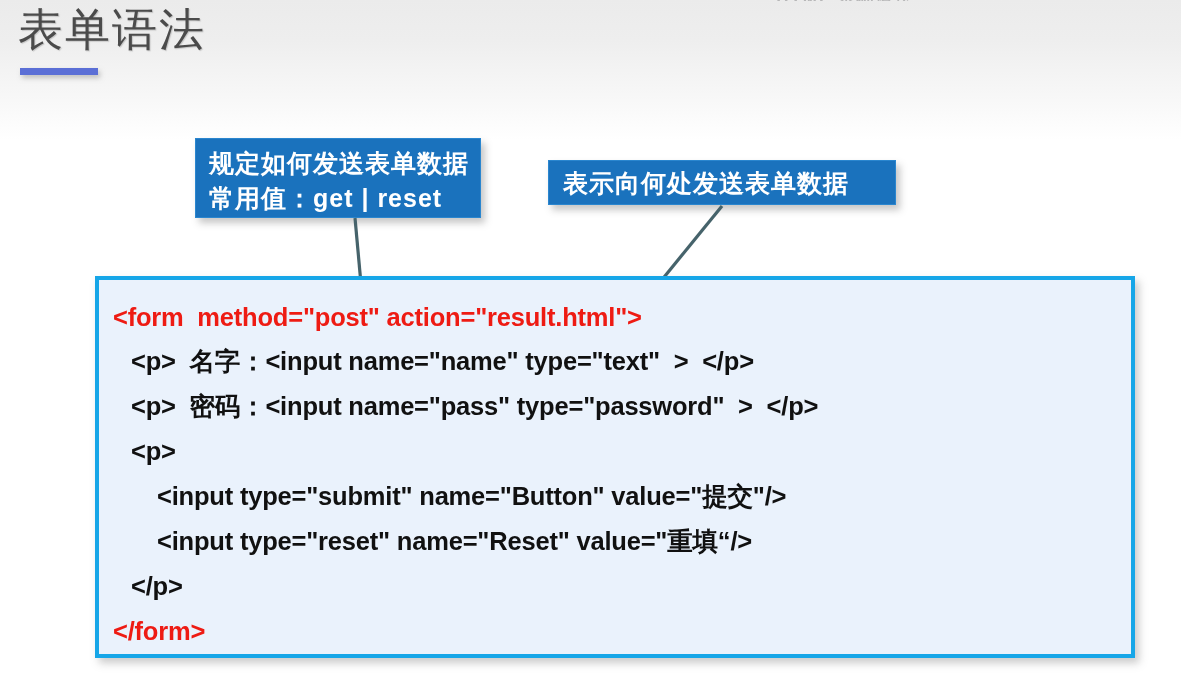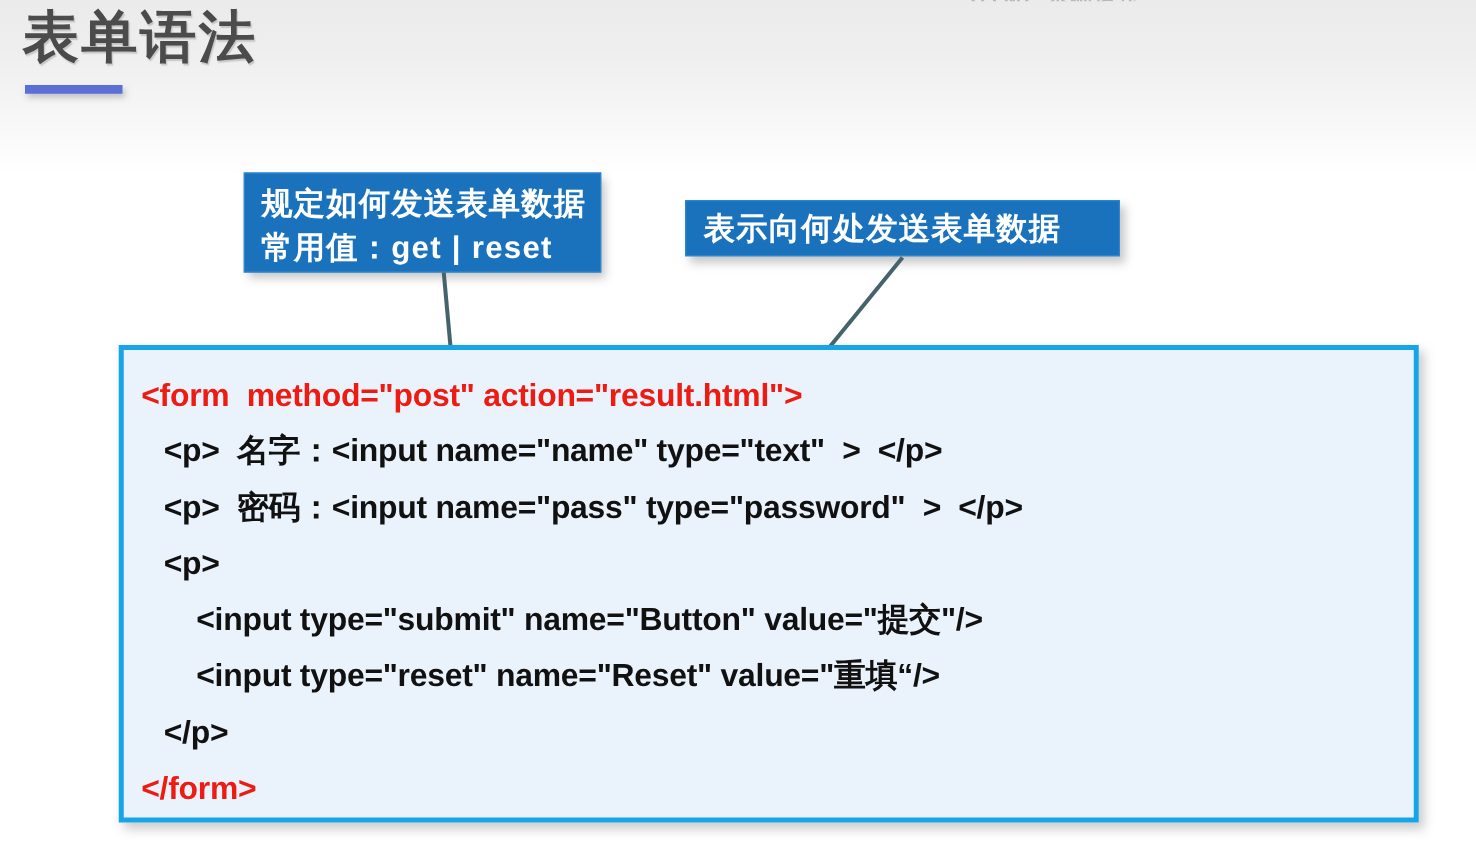--- a/index.html
+++ b/index.html
@@ -38,21 +38,21 @@
     overflow: hidden;
     height: 14px;
   }
 
   
   .slide-title {
     position: absolute;
     left: 18px;
     top: 2px;
     font-size: 45px;
-    font-weight: bold;
+    font-weight: normal;
     color: #4b4b4b;
     letter-spacing: 2px;
     line-height: 56px;
     text-shadow: 1px 1px 1px rgba(120,120,120,0.35);
     white-space: nowrap;
   }
   .title-rule {
     position: absolute;
     left: 20px;
     top: 68px;

